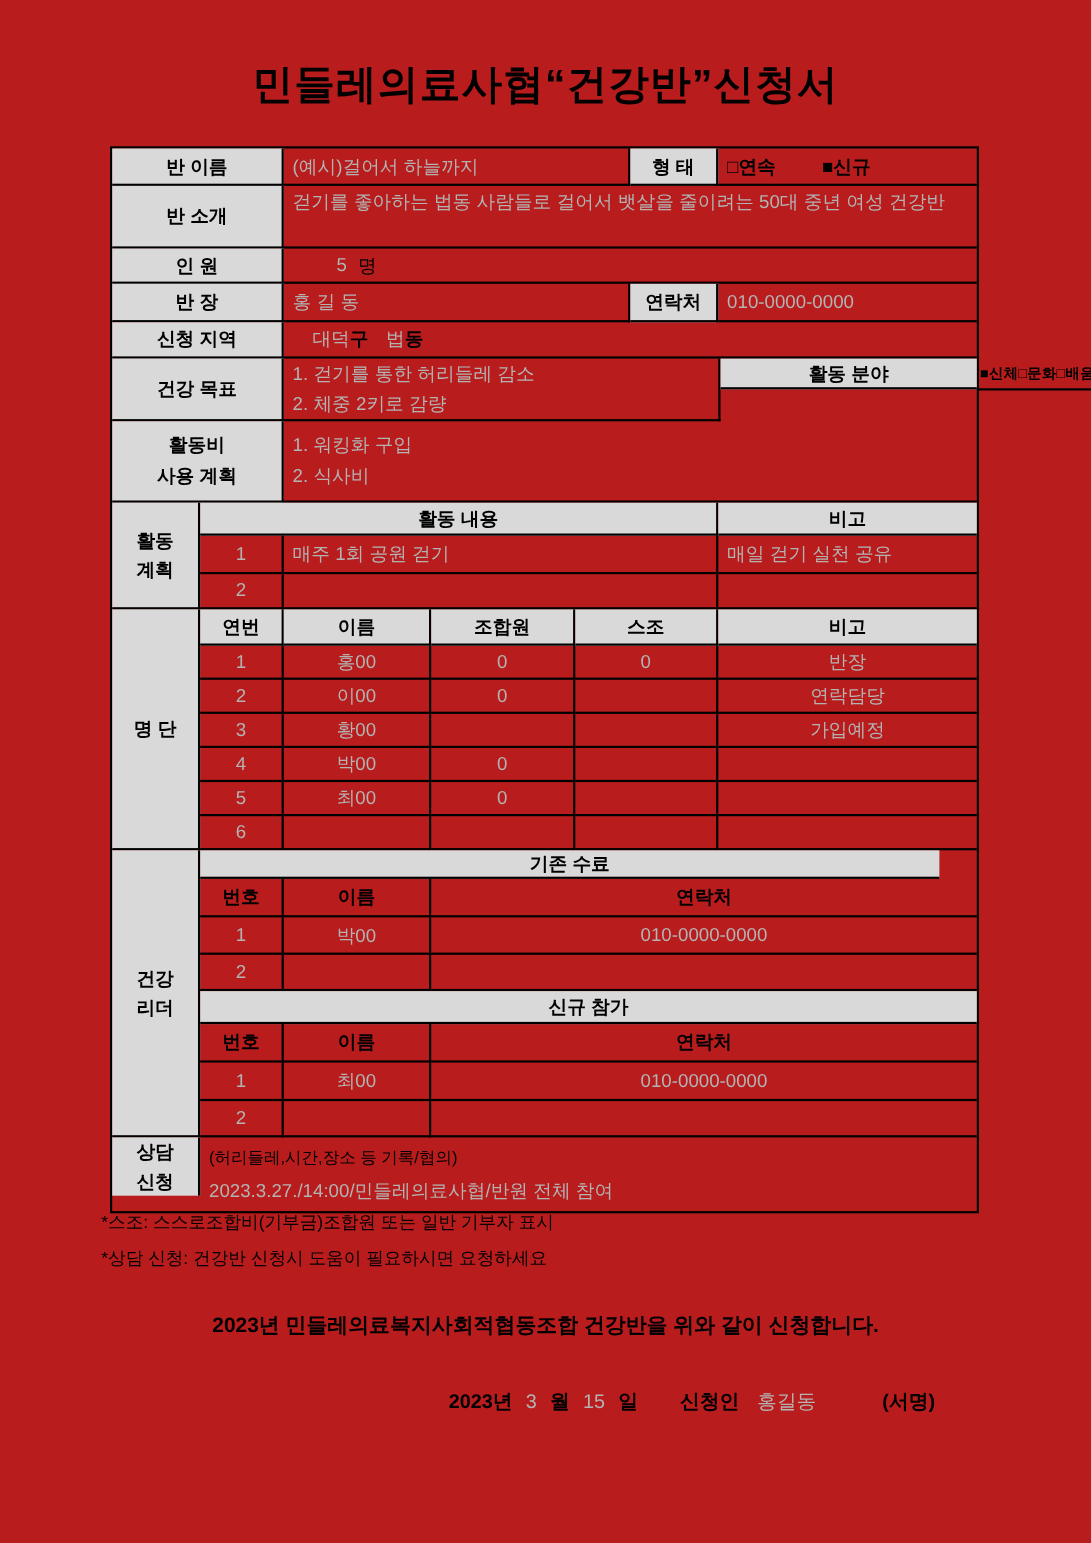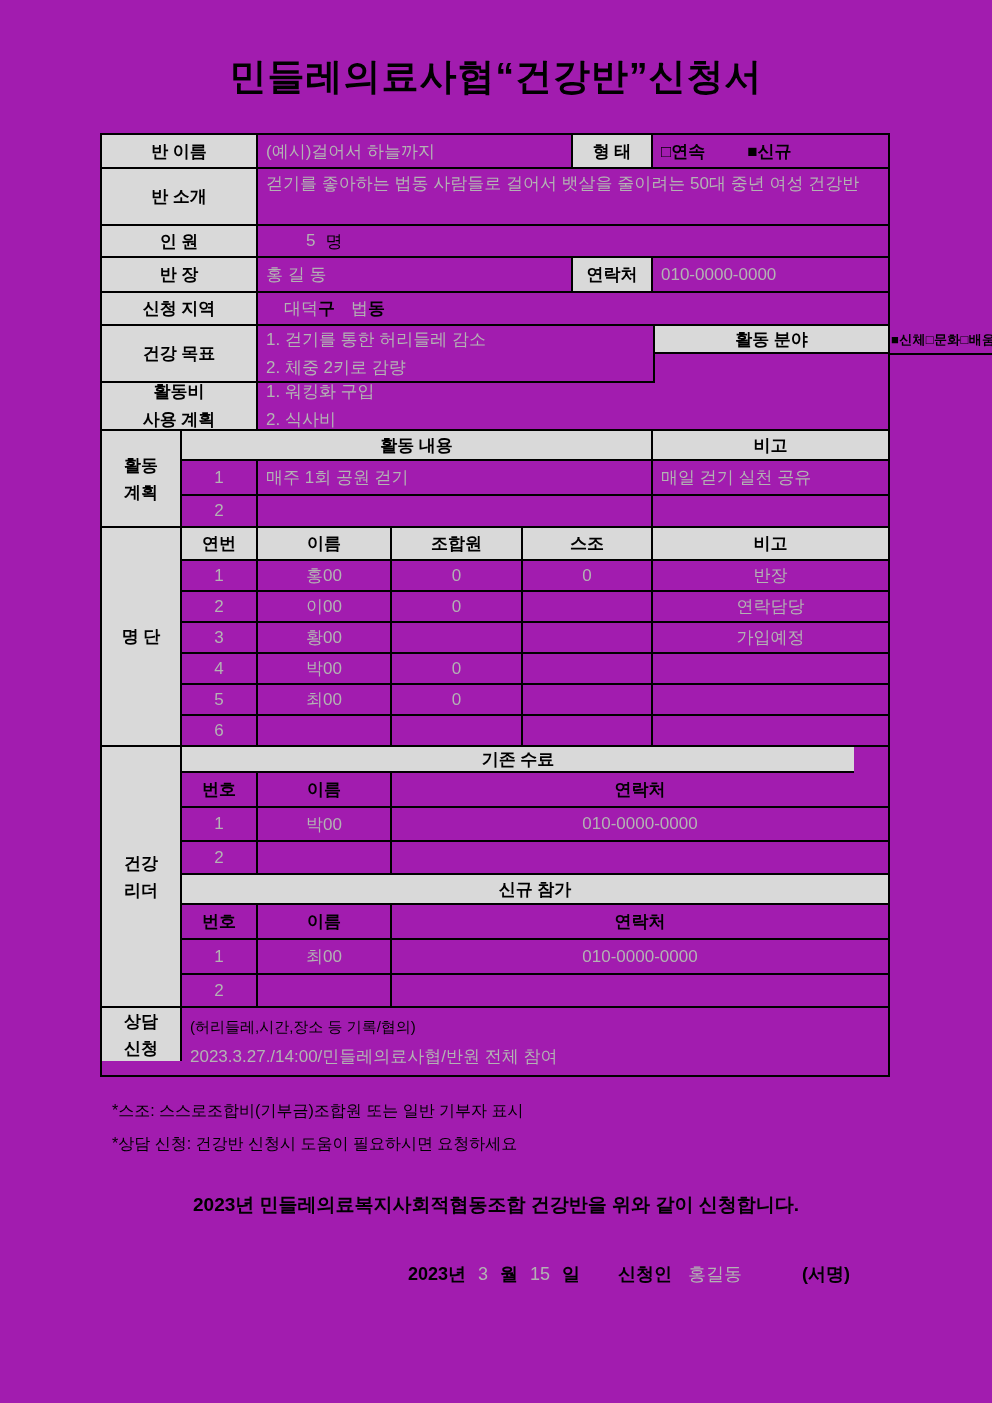--- a/index.html
+++ b/index.html
@@ -1,17 +1,17 @@
 <!DOCTYPE html>
 <html><head>
 <meta charset="utf-8">
 <style>
   * { box-sizing: border-box; margin: 0; padding: 0; }
   body { margin: 0; background: #ffffff; }
-  .page { position: relative; width: 992px; height: 1403px; background: #a21caf;
+  .page { position: relative; width: 992px; height: 1403px; background: #b91c1c;
           font-family: "Liberation Sans", "DejaVu Sans", sans-serif; color: #000; overflow: hidden; }
   .title { position: absolute; top: 52px; left: 0; width: 100%; text-align: center;
            font-size: 37px; font-weight: bold; letter-spacing: 1px; }
   .ftable { position: absolute; left: 100px; top: 133px; width: 790px; border: 2px solid #000; }
   .tr { display: flex; }
   .td { border-right: 2px solid #000; border-bottom: 2px solid #000; display: flex;
         align-items: center; font-size: 17px; overflow: hidden; flex: none; }
   .noR { border-right: none !important; }
   .noB { border-bottom: none !important; }
   .lab { background: #d9d9d9; font-weight: bold; justify-content: center; text-align: center; }
@@ -21,21 +21,21 @@
   .ctr { justify-content: center; }
   .stack { flex-direction: column; align-items: flex-start; justify-content: center; }
   .stack span { display: block; line-height: 28px; }
   .stack.center-x { align-items: center; }
   .section { display: flex; }
   .seclab { border-right: 2px solid #000; border-bottom: 2px solid #000; background: #d9d9d9;
             font-weight: bold; font-size: 17px; display: flex; flex-direction: column;
             justify-content: center; align-items: center; width: 80px; line-height: 27px;
             text-align: center; flex: none; }
   .secbody { display: flex; flex-direction: column; flex: none; }
-  .fnote { position: absolute; left: 112px; font-size: 16px; }
+  .fnote { position: absolute; left: 92px; font-size: 16px; }
   .stmt { position: absolute; left: 0; width: 100%; text-align: center; font-size: 19px; font-weight: bold; }
   .sig { position: absolute; left: 408px; top: 1262px; display: flex; align-items: baseline;
          font-size: 18px; font-weight: bold; }
   .sig .ph { font-weight: normal; }
   .justify-block { display: block; text-align: justify; line-height: 28px; padding: 1px 10px 0 8px; }
 </style>
 </head>
 <body>
 
 <div class="page">
@@ -90,21 +90,21 @@
       <div class="td stack ph pl8" style="width:397px">
         <span>1. 걷기를 통한 허리들레 감소</span>
         <span>2. 체중 2키로 감량</span>
       </div>
       <div style="width:233px;display:flex;flex-direction:row">
         <div class="td lab noR" style="height:28px;width:233px">활동 분야</div>
         <div class="td noR" style="height:29px;width:233px;font-size:13px;font-weight:bold;padding-left:3px;letter-spacing:0.3px">■신체□문화□배움□독서□기타</div>
       </div>
     </div>
 
-    <div class="tr" style="height:48px">
+    <div class="tr" style="height:74px">
       <div class="td lab stack center-x" style="width:156px">
         <span>활동비</span>
         <span>사용 계획</span>
       </div>
       <div class="td noR stack ph pl8" style="width:630px">
         <span>1. 워킹화 구입</span>
         <span>2. 식사비</span>
       </div>
     </div>
 

